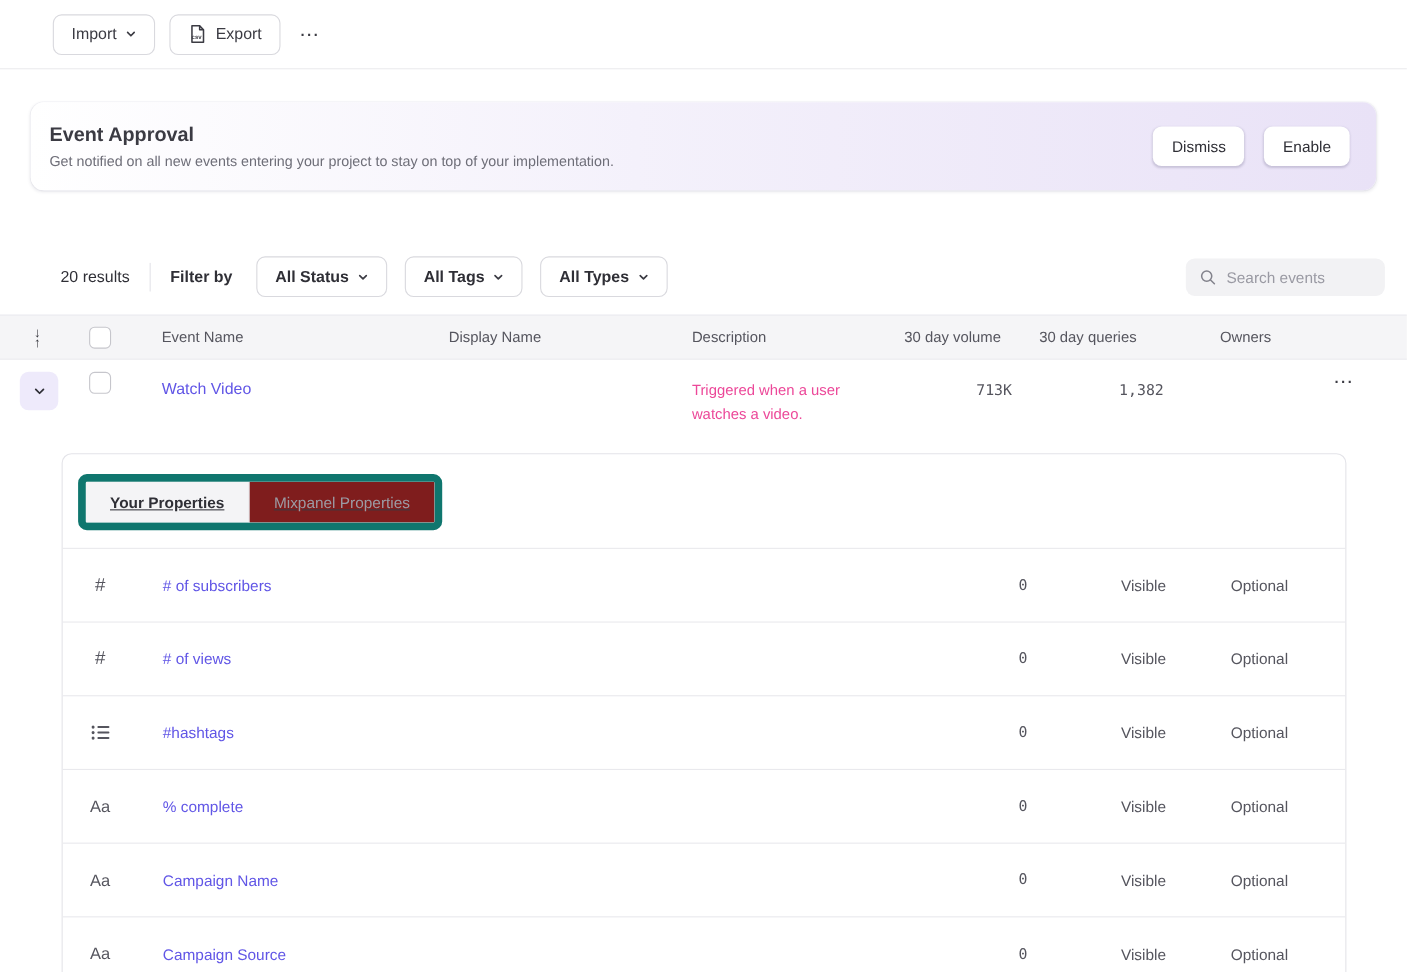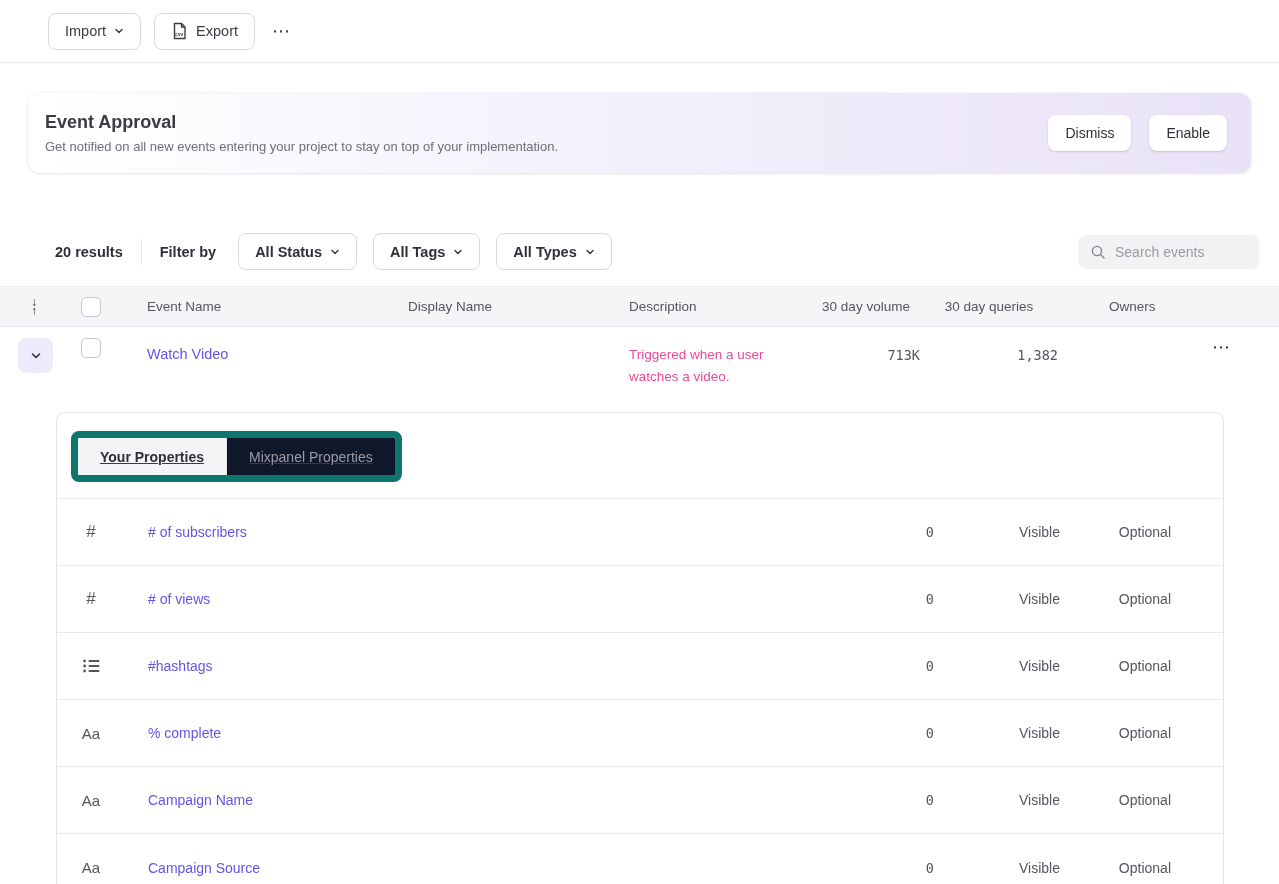--- a/index.html
+++ b/index.html
@@ -23,21 +23,21 @@
     background: linear-gradient(90deg, #ffffff 0%, #f4f1fb 45%, #e9e2f7 100%);
     box-shadow: 0 1px 3px rgba(40,35,80,.10), 0 0 0 1px rgba(40,35,80,.03); }
   .banner-text { flex: 1; }
   .banner-title { font-size: 18px; font-weight: bold; color:#3b3b43; margin-bottom: 6px; }
   .banner-desc { font-size: 13px; color: #6e6e78; }
   .banner-btn { height: 36px; padding: 0 17px; border: none; border-radius: 8px; background: #fff; font-size: 14px; color:#2f2f36; cursor:pointer; box-shadow: 0 1px 2px rgba(40,35,80,.18); font-family:inherit; }
   .banner-btn + .banner-btn { margin-left: 18px; }
 
   
   .filter-row { display:flex; align-items:center; margin: 60px 20px 16px 55px; }
-  .results-count { font-size: 14.5px; font-weight: bold; color:#2f2f36; }
+  .results-count { font-size: 14.5px; font-weight: normal; color:#2f2f36; }
   .vdivider { width:1px; height:26px; background:#e3e3e8; margin: 0 18px; }
   .filter-by { font-size: 14.5px; font-weight: bold; color:#2f2f36; margin-right: 22px; }
   .dd-btn { margin-right: 16px; font-weight: bold; color:#2f2f36; }
   .spacer { flex:1; }
   .search-box { display:flex; align-items:center; gap:9px; width: 181px; height: 34px; background:#f2f2f4; border-radius: 8px; padding: 0 12px; margin-right: 0; }
   .search-box .ph { font-size: 14px; color: #9a9aa3; }
 
   
   .grid { display:grid; grid-template-columns: 64px 66px 261px 221px 200px 108px 138px 1fr; align-items:center; }
   .thead { background:#f5f5f7; height: 41px; border-top:1px solid #ececef; border-bottom:1px solid #ececef; font-size:13.5px; color:#55555e; }
@@ -50,21 +50,21 @@
   .expand-btn { width:35px; height:35px; margin-left:18px; border:none; border-radius:8px; background:#eeeafb; display:flex; align-items:center; justify-content:center; cursor:pointer; }
   .event-link { color:#6156e6; font-size:14.5px; text-decoration:none; cursor:pointer; display:inline-block; padding-top:8px; }
   .desc { color:#ec4899; font-size:13.5px; line-height:22px; max-width:160px; padding-top:6px; }
   .num { font-family:"DejaVu Sans Mono", monospace; font-size:13.5px; color:#55555e; text-align:right; padding-top:9px; }
   .row-dots { text-align:right; padding: 2px 43px 0 0; }
 
   
   .panel { margin: 12px 55px 0 56px; border:1px solid #e4e4e9; border-radius:9px; background:#fff; min-height: 500px; }
   .panel-tabs-section { padding: 18px 14px 16px; border-bottom:1px solid #e9e9ed; }
   .seg-group { display:inline-flex; border:7px solid #0f766e; border-radius:8px; overflow:hidden;text-decoration:underline; }
-  .seg { height:37px; display:flex; align-items:center; padding:0 22px; font-size:14px; color:#9b9ba4; background:#0f172a; cursor:pointer; }
+  .seg { height:37px; display:flex; align-items:center; padding:0 22px; font-size:14px; color:#9b9ba4; background:#7f1d1d; cursor:pointer; }
   .seg.active { background:#f4f4f6; color:#2f2f36; font-weight:bold; border-right:1px solid #e4e4e9; }
   .prow { display:grid; grid-template-columns: 91px 1fr 90px 126px 163px; align-items:center; height: 67px; border-bottom:1px solid #e9e9ed; font-size:14px; }
   .prow:last-child { border-bottom:none; }
   .picon { text-align:center; color:#55555e; font-size:17px; width:34px; margin-left:17px; }
   .picon.aa { font-size:15px; }
   .prop-link { color:#6156e6; font-size:14px; text-decoration:none; cursor:pointer; }
   .pcount { font-family:"DejaVu Sans Mono", monospace; font-size:13.5px; color:#55555e; text-align:right; }
   .pvis { text-align:right; color:#55555e; font-size:14px; }
   .preq { text-align:right; color:#55555e; font-size:14px; padding-right:52px; }
 

